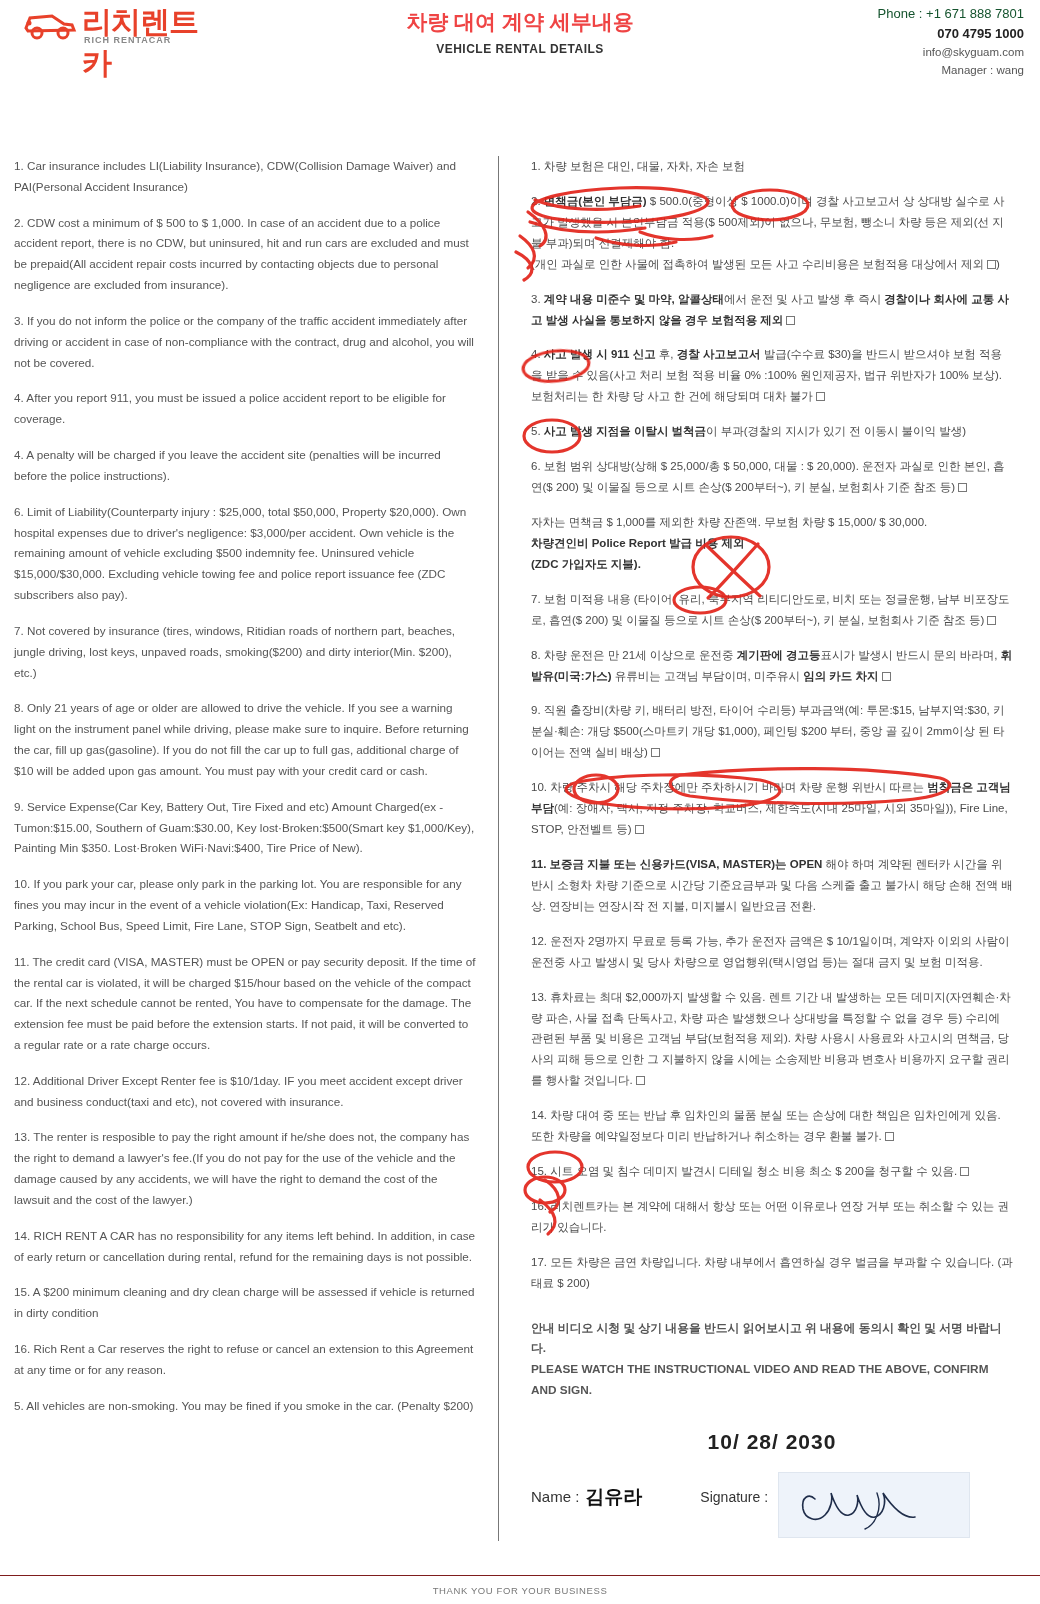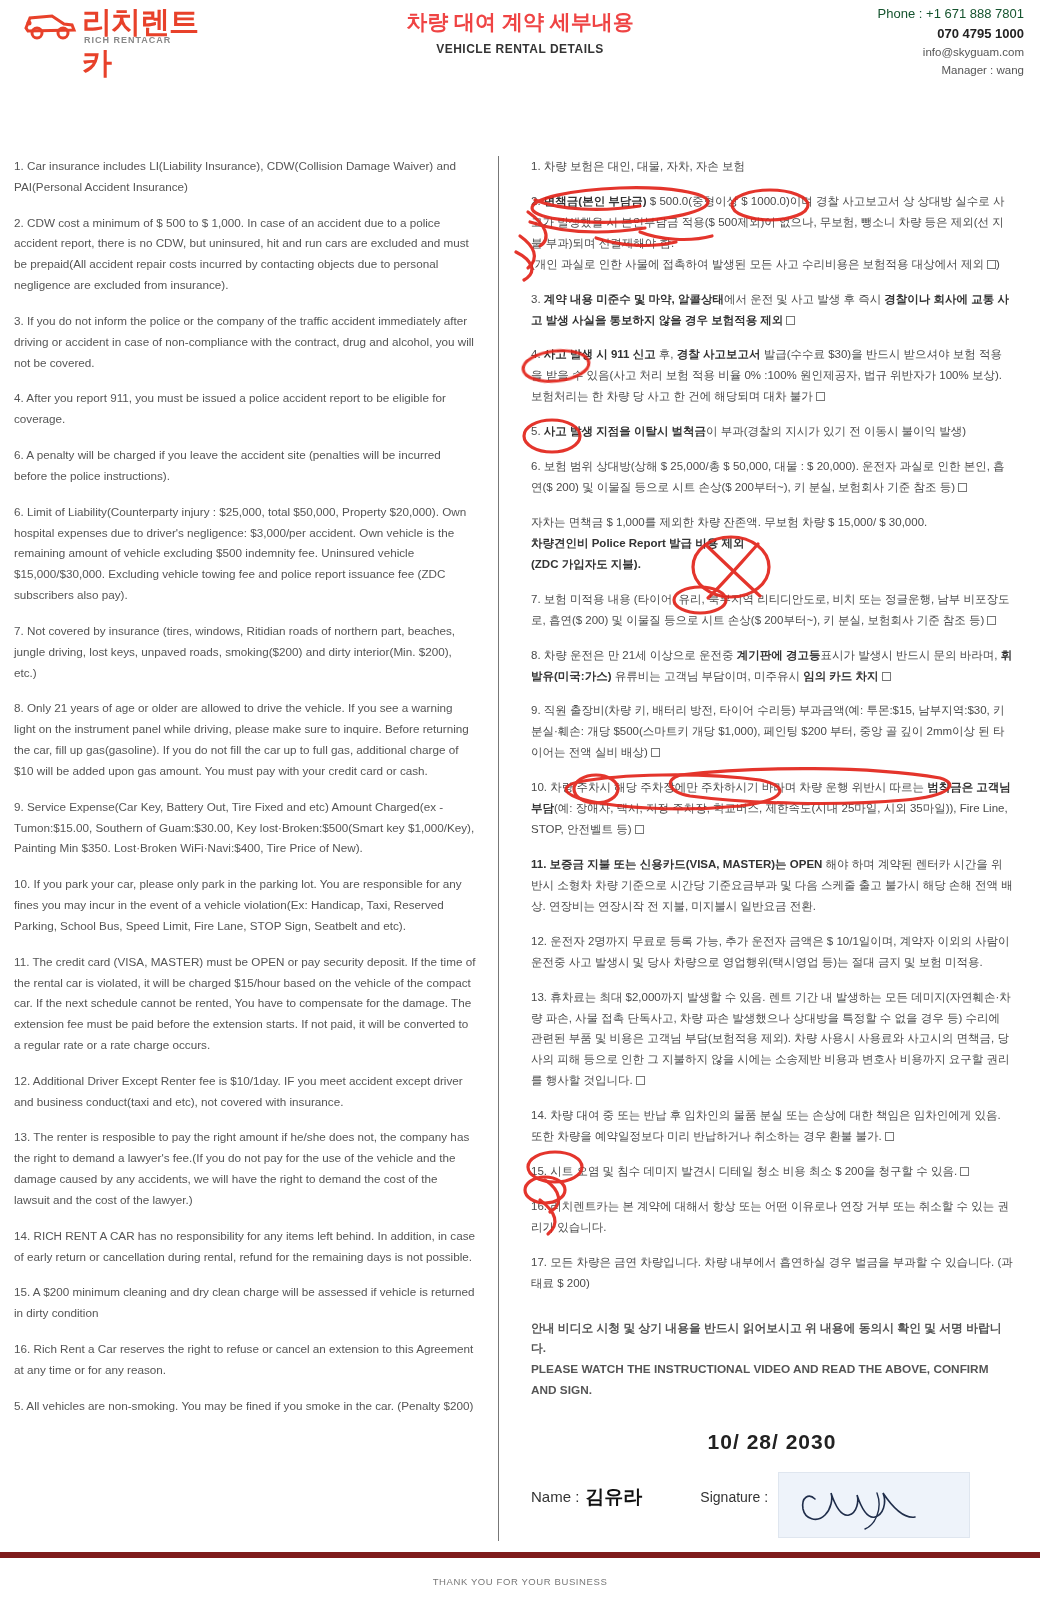--- a/index.html
+++ b/index.html
@@ -176,22 +176,22 @@
     border: 1px solid #dfe6ef;
     position: relative;
   }
 
   
   .footer {
     position: absolute;
     bottom: 0;
     left: 0;
     width: 100%;
-    border-top: 6px solid #7f1d1d;
-    height: 52px;
+    border-top: 1px solid #7f1d1d;
+    height: 29px;
     display: flex;
     align-items: center;
     justify-content: center;
   }
   .footer span {
     font-size: 9.5px;
     color: #777777;
     letter-spacing: 0.6px;
   }
 
@@ -230,21 +230,21 @@
     <div class="line4">Manager : wang</div>
   </div>
 </div>
 
 <div class="content">
   <div class="col-left" id="col-left">
       <p class="p">1. Car insurance includes LI(Liability Insurance), CDW(Collision Damage Waiver) and PAI(Personal Accident Insurance)</p>
       <p class="p">2. CDW cost a minimum of $ 500 to $ 1,000. In case of an accident due to a police accident report, there is no CDW, but uninsured, hit and run cars are excluded and must be prepaid(All accident repair costs incurred by contacting objects due to personal negligence are excluded from insurance).</p>
       <p class="p">3. If you do not inform the police or the company of the traffic accident immediately after driving or accident in case of non-compliance with the contract, drug and alcohol, you will not be covered.</p>
       <p class="p">4. After you report 911, you must be issued a police accident report to be eligible for coverage.</p>
-      <p class="p">6. A penalty will be charged if you leave the accident site (penalties will be incurred before the police instructions).</p>
+      <p class="p">4. A penalty will be charged if you leave the accident site (penalties will be incurred before the police instructions).</p>
       <p class="p">6. Limit of Liability(Counterparty injury : $25,000, total $50,000, Property $20,000). Own hospital expenses due to driver's negligence: $3,000/per accident. Own vehicle is the remaining amount of vehicle excluding $500 indemnity fee. Uninsured vehicle $15,000/$30,000. Excluding vehicle towing fee and police report issuance fee (ZDC subscribers also pay).</p>
       <p class="p">7. Not covered by insurance (tires, windows, Ritidian roads of northern part, beaches, jungle driving, lost keys, unpaved roads, smoking($200) and dirty interior(Min. $200), etc.)</p>
       <p class="p">8. Only 21 years of age or older are allowed to drive the vehicle. If you see a warning light on the instrument panel while driving, please make sure to inquire. Before returning the car, fill up gas(gasoline). If you do not fill the car up to full gas, additional charge of $10 will be added upon gas amount. You must pay with your credit card or cash.</p>
       <p class="p">9. Service Expense(Car Key, Battery Out, Tire Fixed and etc) Amount Charged(ex - Tumon:$15.00, Southern of Guam:$30.00, Key lost·Broken:$500(Smart key $1,000/Key), Painting Min $350. Lost·Broken WiFi·Navi:$400, Tire Price of New).</p>
       <p class="p">10. If you park your car, please only park in the parking lot. You are responsible for any fines you may incur in the event of a vehicle violation(Ex: Handicap, Taxi, Reserved Parking, School Bus, Speed Limit, Fire Lane, STOP Sign, Seatbelt and etc).</p>
       <p class="p">11. The credit card (VISA, MASTER) must be OPEN or pay security deposit. If the time of the rental car is violated, it will be charged $15/hour based on the vehicle of the compact car. If the next schedule cannot be rented, You have to compensate for the damage. The extension fee must be paid before the extension starts. If not paid, it will be converted to a regular rate or a rate charge occurs.</p>
       <p class="p">12. Additional Driver Except Renter fee is $10/1day. IF you meet accident except driver and business conduct(taxi and etc), not covered with insurance.</p>
       <p class="p">13. The renter is resposible to pay the right amount if he/she does not, the company has the right to demand a lawyer's fee.(If you do not pay for the use of the vehicle and the damage caused by any accidents, we will have the right to demand the cost of the lawsuit and the cost of the lawyer.)</p>
       <p class="p">14. RICH RENT A CAR has no responsibility for any items left behind. In addition, in case of early return or cancellation during rental, refund for the remaining days is not possible.</p>
       <p class="p">15. A $200 minimum cleaning and dry clean charge will be assessed if vehicle is returned in dirty condition</p>

